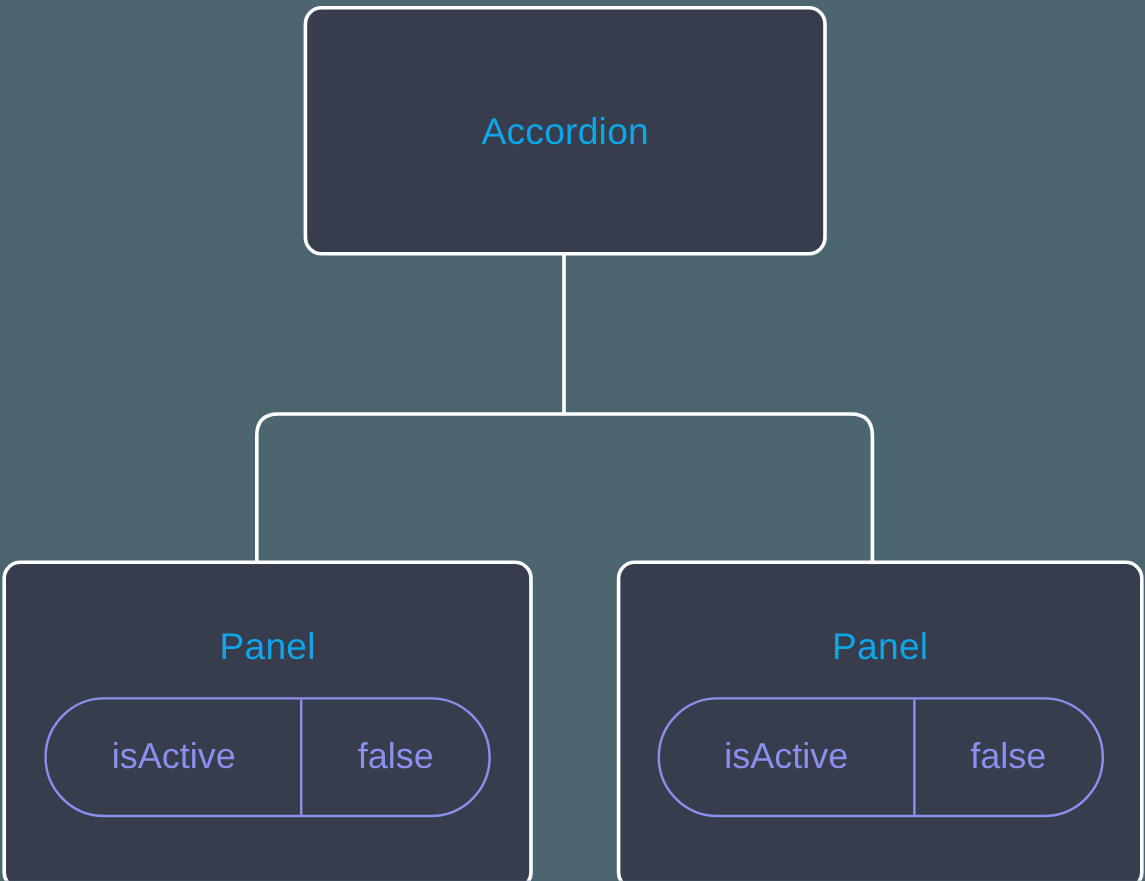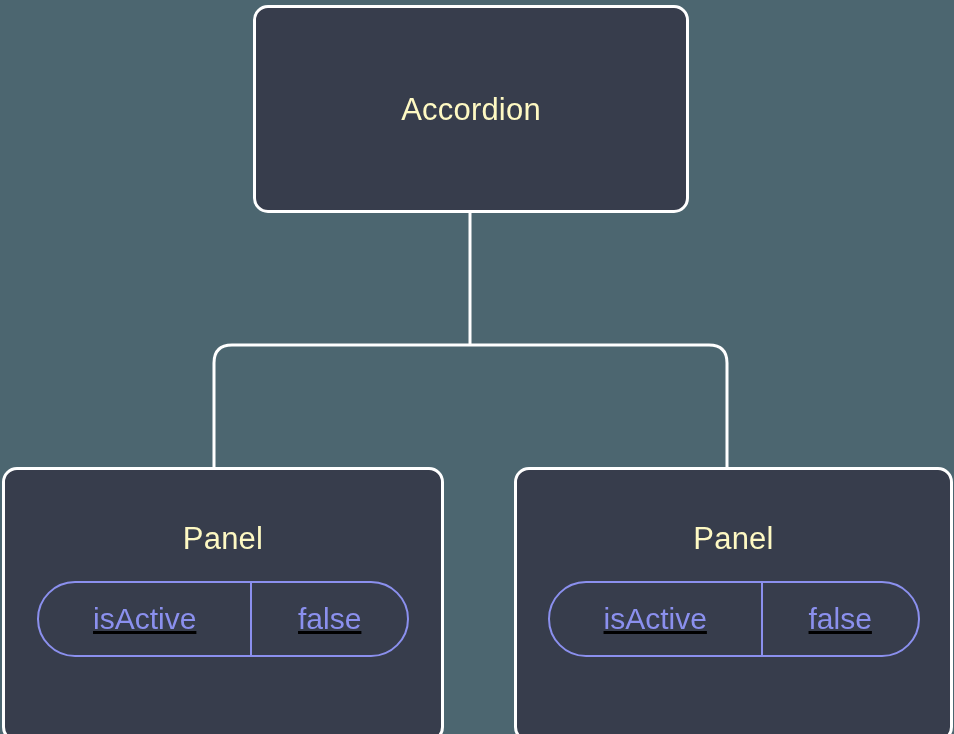--- a/index.html
+++ b/index.html
@@ -40,21 +40,21 @@
     z-index: 2;
     background: #373d4c;
     border: 3px solid #ffffff;
     border-radius: 15px;
     display: flex;
     flex-direction: column;
     align-items: center;
   }
 
   .node-title {
-    color: #fef9c3;
+    color: #0ea5e9;
     font-size: 31px;
     line-height: 1;
     letter-spacing: 0.2px;
     white-space: nowrap;
     font-weight: 400;
   }
 
   
   #node-accordion {
     left: 253px;
@@ -71,27 +71,26 @@
     justify-content: flex-start;
     padding-top: 53px;
   }
 
   #node-panel-left  { left: 2px;   width: 442px; }
   #node-panel-right { left: 514px; width: 439px; }
 
   
   .state-pill {
     margin-top: 27px;
-    height: 76px;
+    height: 100px;
     border: 2px solid #8b90ee;
     border-radius: 50px;
     display: flex;
     align-items: stretch;
     background: transparent;
-    text-decoration: underline;
   }
 
   .pill-key, .pill-value {
     display: flex;
     align-items: center;
     justify-content: center;
     color: #8b90ee;
     font-size: 30px;
     line-height: 1;
     white-space: nowrap;

